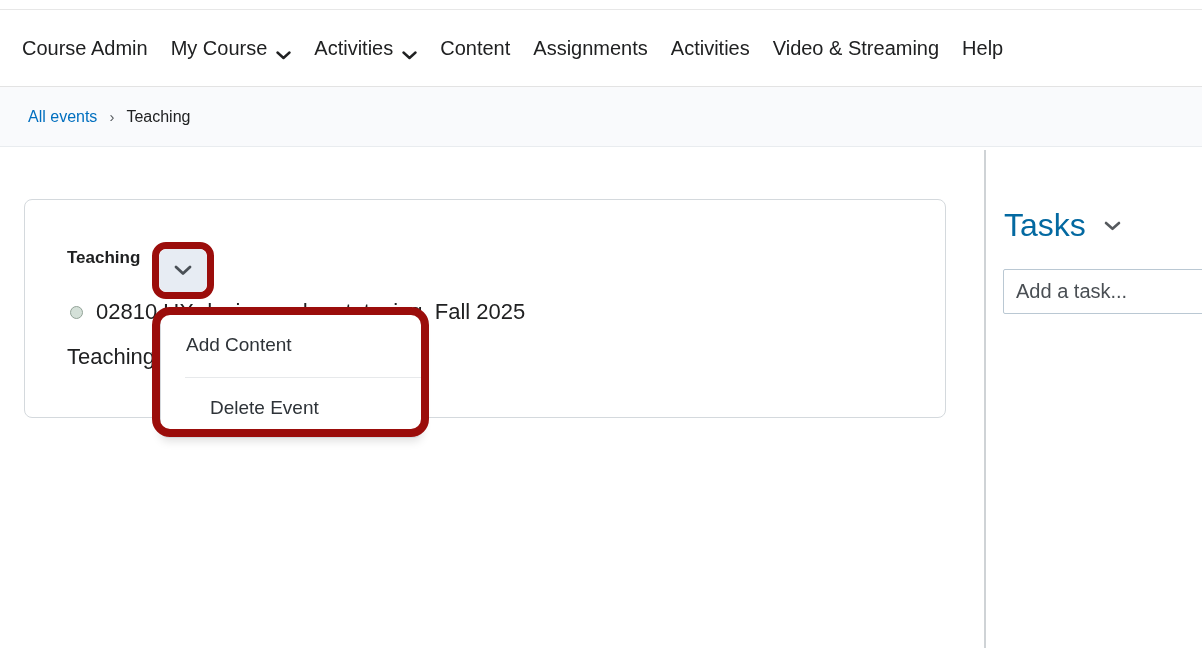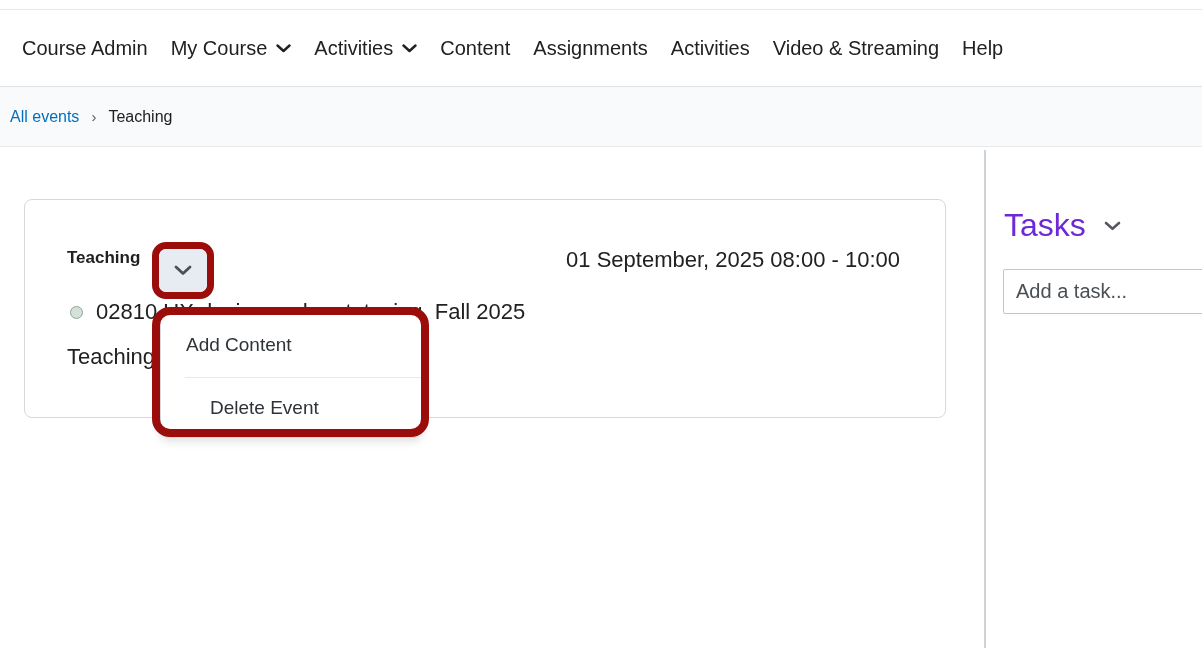--- a/index.html
+++ b/index.html
@@ -16,26 +16,26 @@
     overflow:hidden;
   }
   
   .top-strip{height:10px;background:#fff;border-bottom:1px solid #e7e7e7;}
   
   .navbar{
     height:77px;display:flex;align-items:center;
     padding-left:22px;gap:23px;background:#fff;
     border-bottom:1px solid #e3e3e3;font-size:20px;
   }
-  .nav-item{display:flex;align-items:center;gap:9px;color:#202122;cursor:pointer;white-space:nowrap;}
+  .nav-item{display:flex;align-items:flex-end;gap:9px;color:#202122;cursor:pointer;white-space:nowrap;}
   .chev{display:inline-block;}
   
   .crumb-band{
     height:60px;background:#f9fafc;border-bottom:1px solid #e9ecef;
-    display:flex;align-items:center;padding-left:10px;font-size:16px;gap:12px;
+    display:flex;align-items:center;padding-left:28px;font-size:16px;gap:12px;
   }
   .crumb-link{color:var(--link-blue);cursor:pointer;}
   .crumb-sep{color:#565a5e;font-size:15px;}
   .crumb-current{color:#202122;}
   
   .event-card{
     position:absolute;left:24px;top:199px;width:922px;height:219px;
     background:#fff;border:1px solid #d4d9dd;border-radius:8px;z-index:1;
   }
   .ev-title{position:absolute;left:42px;top:48px;font-size:17px;font-weight:bold;}
@@ -63,21 +63,21 @@
   }
   .ctx-item{
     display:flex;align-items:center;padding-left:25px;font-size:19px;color:#2e3338;cursor:pointer;
   }
   .ctx-item:nth-child(1){height:65px;}
   .ctx-item:nth-child(2){height:60px;border-top:1px solid #e7e9eb;margin-left:24px;}
   .ctx-item:nth-child(3){height:62px;border-top:1px solid #e7e9eb;}
   
   .v-divider{position:absolute;left:984px;top:150px;width:2px;height:498px;background:#cfd3d6;}
   .tasks-head{position:absolute;left:1004px;top:207px;display:flex;align-items:center;gap:18px;}
-  .tasks-title{font-size:32px;font-weight:400;color:#6d28d9;}
+  .tasks-title{font-size:32px;font-weight:400;color:#0369a1;}
   .task-input{
     position:absolute;left:1003px;top:269px;width:232px;height:45px;
     border:1px solid #bac8d3;border-radius:2px;background:#fff;
     font-family:"Liberation Sans", sans-serif;font-size:20px;color:#40454a;padding:0 12px;
   }
   .task-input::placeholder{color:#4a4f54;opacity:1;}
 </style>
 </head>
 <body>
 
@@ -117,21 +117,20 @@
 </nav>
 
 <div class="crumb-band">
   <a class="crumb-link">All events</a>
   <span class="crumb-sep">›</span>
   <span class="crumb-current">Teaching</span>
 </div>
 
 <div class="event-card">
   <div class="ev-title">Teaching</div>
-  <div class="ev-date">01 September, 2025 08:00 - 10:00</div>
   <div class="ev-row2">
     <span class="bullet"></span>
     <span>02810 UX design and prototyping, Fall 2025</span>
   </div>
   <div class="ev-desc">Teaching</div>
 </div>
 
 <div class="ctx-menu">
   <div class="ctx-item">
     <span>Add Content</span>

